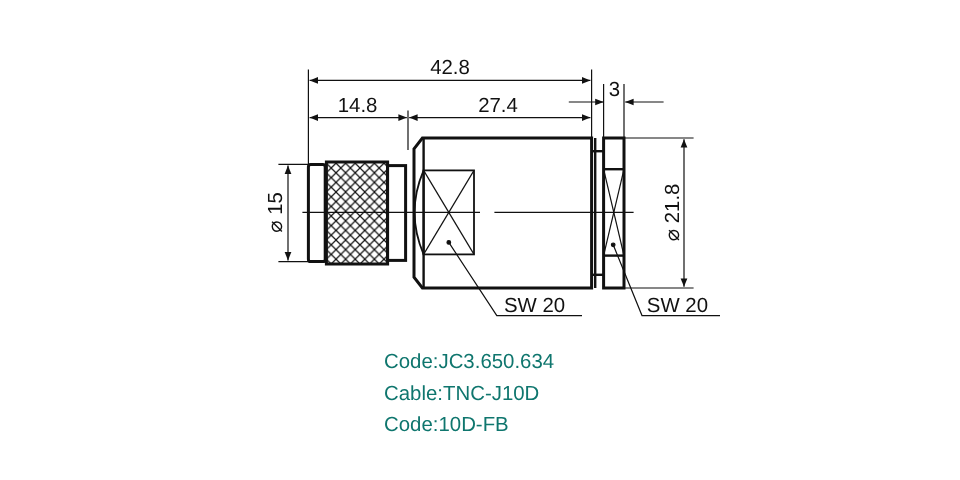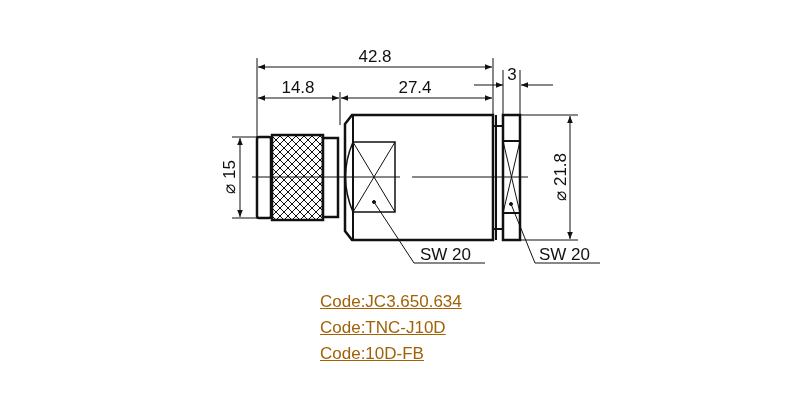--- a/index.html
+++ b/index.html
@@ -1,19 +1,19 @@
 <!DOCTYPE html>
 <html><head>
 <meta charset="utf-8">
 <style>
   html, body { margin:0; padding:0; background:#ffffff; }
   body { width:800px; height:400px; position:relative; overflow:hidden; font-family:"Liberation Sans", sans-serif; }
   svg { position:absolute; left:0; top:0; }
   .dim { font-family:"Liberation Sans", sans-serif; font-size:17px; fill:#111; }
-  .info { position:absolute; left:320px; font-size:17px; color:#a16207; line-height:26px;text-decoration:underline; }
+  .info { position:absolute; left:320px; font-size:17px; color:#0f766e; line-height:26px; }
 </style>
 </head>
 <body>
 
 <svg width="800" height="400" viewBox="0 0 800 400">
   <defs>
     <pattern id="knurl" width="8" height="8" patternUnits="userSpaceOnUse">
       <path d="M0 0 L8 8 M8 0 L0 8" stroke="#111" stroke-width="1"></path>
     </pattern>
     <marker id="arr" viewBox="0 0 10 10" refX="10" refY="5" markerWidth="9" markerHeight="7" orient="auto-start-reverse">
@@ -85,14 +85,14 @@
   <text class="dim" x="298" y="93" text-anchor="middle">14.8</text>
   <text class="dim" x="415" y="93" text-anchor="middle">27.4</text>
   <text class="dim" x="512" y="80" text-anchor="middle">3</text>
   <text class="dim" transform="translate(235,177) rotate(-90)" text-anchor="middle">⌀ 15</text>
   <text class="dim" transform="translate(566,177) rotate(-90)" text-anchor="middle">⌀ 21.8</text>
   <text class="dim" x="420" y="260">SW 20</text>
   <text class="dim" x="539" y="260">SW 20</text>
 </svg>
 
 <div class="info" style="top:289px;">Code:JC3.650.634</div>
-<div class="info" style="top:315px;">Code:TNC-J10D</div>
+<div class="info" style="top:315px;">Cable:TNC-J10D</div>
 <div class="info" style="top:341px;">Code:10D-FB</div>
 
 </body></html>

